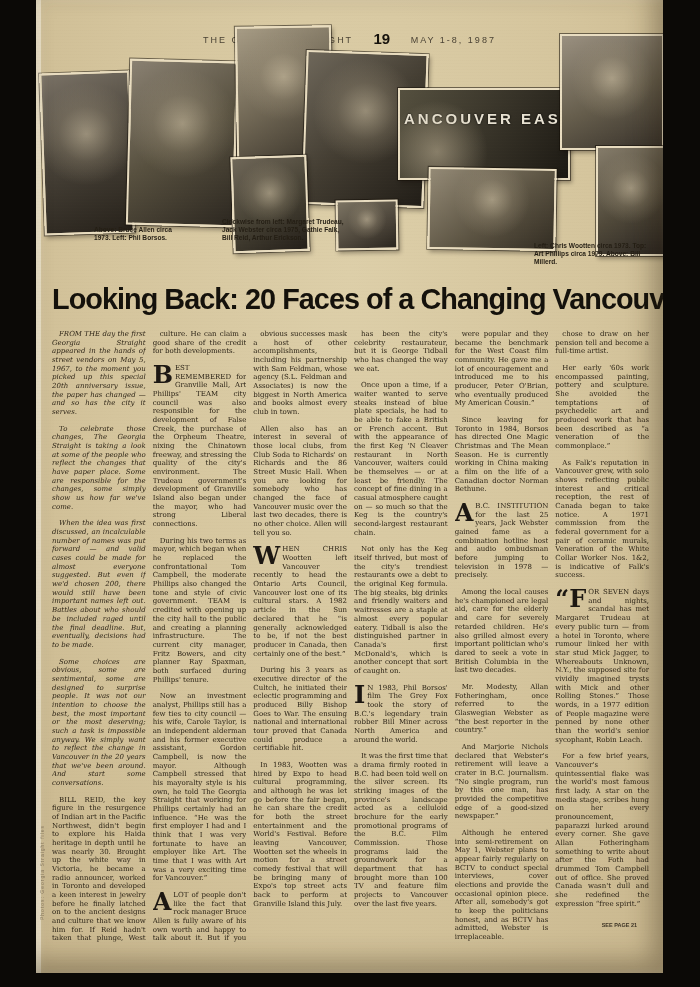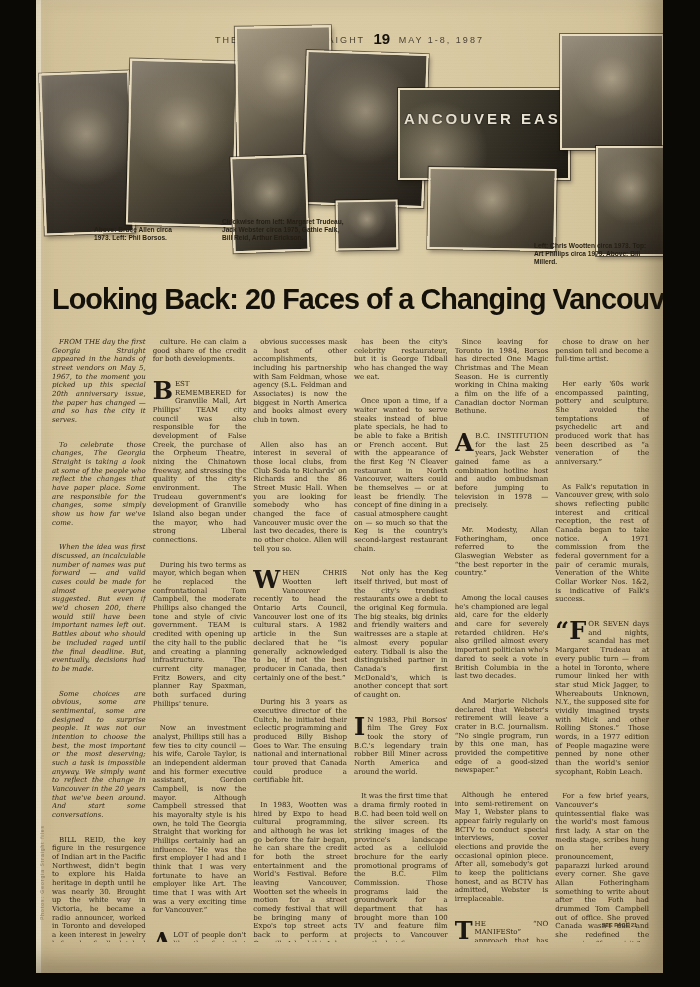--- a/index.html
+++ b/index.html
@@ -5,36 +5,36 @@
   html,body{margin:0;padding:0;width:700px;height:987px;overflow:hidden;background:#0b0906;}
   .stage{position:relative;width:700px;height:987px;background:#0b0906;font-family:"DejaVu Serif",serif;}
   .paper{position:absolute;left:36px;top:0;width:627px;height:973px;
     background:radial-gradient(ellipse at 50% 28%,#ddcfa9 0%,#d5c59d 55%,#c9b78e 100%);
     overflow:hidden;}
   .paper::before{content:"";position:absolute;left:0;top:0;bottom:0;width:5px;background:#efe6cf;opacity:.8;}
   .paper::after{content:"";position:absolute;inset:0;pointer-events:none;
     box-shadow:inset -10px -12px 26px rgba(40,28,12,.35), inset 4px 0 8px rgba(255,250,230,.25);}
   .masthead{position:absolute;left:0;top:30px;width:100%;text-align:center;
     font-family:"Liberation Sans",sans-serif;font-size:9px;letter-spacing:2px;color:#4a4234;}
-  .masthead b{font-size:15px;letter-spacing:0;color:#15110b;margin:0 4px;vertical-align:-1px;}
+  .masthead b{font-size:15px;letter-spacing:0;color:#15110b;margin:0 16px;vertical-align:-1px;}
   
   .photo{position:absolute;border:2px solid #e9ddc1;box-shadow:0 0 0 1px rgba(20,15,8,.55),2px 3px 4px rgba(20,15,8,.35);overflow:hidden;}
   .photo .face{position:absolute;inset:0;background:radial-gradient(circle at 50% 38%,rgba(214,200,170,.55) 0%,rgba(160,148,124,.28) 26%,rgba(0,0,0,0) 48%);}
   .sign-text{position:absolute;left:4px;top:20px;width:200%;color:#e8e2d2;font-family:"Liberation Sans",sans-serif;
     font-weight:bold;font-size:15px;letter-spacing:3px;white-space:nowrap;text-shadow:0 0 2px #000;}
   .caption{position:absolute;font-family:"Liberation Sans",sans-serif;font-weight:bold;
     font-size:6.6px;line-height:1.22;color:#241e14;}
   
   .headline{position:absolute;left:16px;top:282px;width:600px;margin:0;
     font-family:"Liberation Sans",sans-serif;font-weight:800;font-size:30px;letter-spacing:-1px;
     transform:scaleX(.96);transform-origin:left center;color:#14110b;white-space:nowrap;}
   
   .columns{position:absolute;left:16px;top:322px;width:597px;height:620px;display:flex;gap:7px;overflow:hidden;}
   .col{flex:1 1 0;overflow:hidden;min-width:0;}
-  .col p{margin:16px 0 1px;font-size:7px;line-height:1.24;text-align:justify;color:#2b2316;text-indent:7px;}
+  .col p{margin:8px 0 1px;font-size:7px;line-height:1.24;text-align:justify;color:#2b2316;text-indent:7px;}
   .col p.noindent{text-indent:0;}
   .col p.italic{font-style:italic;color:#2e2517;}
   .dropcap{float:left;font-family:"DejaVu Serif",serif;font-weight:bold;font-size:24px;line-height:19px;
     padding:1px 2px 0 0;color:#1c1712;}
   .seepage{position:absolute;right:26px;top:922px;font-family:"Liberation Sans",sans-serif;
     font-size:5.5px;font-weight:bold;color:#3c3324;}
   .vcredit{position:absolute;left:3px;top:690px;height:230px;writing-mode:vertical-rl;transform:rotate(180deg);
     font-family:"Liberation Sans",sans-serif;font-size:5px;letter-spacing:1px;color:#6b5e47;opacity:.8;}
   .grain{position:absolute;inset:0;pointer-events:none;opacity:.25;
     background:repeating-linear-gradient(0deg,rgba(120,100,70,.06) 0 1px,rgba(255,255,255,0) 1px 3px);}
@@ -114,31 +114,32 @@
           <p>In 1983, Wootten was hired by Expo to head cultural programming, and although he was let go before the fair began, he can share the credit for both the street entertainment and the World's Festival. Before leaving Vancouver, Wootten set the wheels in motion for a street comedy festival that will be bringing many of Expo's top street acts back to perform at Granville Island this July.</p>
         </div>
         <div class="col">
           <p>has been the city's celebrity restaurateur, but it is George Tidball who has changed the way we eat.</p>
           <p>Once upon a time, if a waiter wanted to serve steaks instead of blue plate specials, he had to be able to fake a British or French accent. But with the appearance of the first Keg 'N Cleaver restaurant in North Vancouver, waiters could be themselves — or at least be friendly. The concept of fine dining in a casual atmosphere caught on — so much so that the Keg is the country's second-largest restaurant chain.</p>
           <p>Not only has the Keg itself thrived, but most of the city's trendiest restaurants owe a debt to the original Keg formula. The big steaks, big drinks and friendly waiters and waitresses are a staple at almost every popular eatery. Tidball is also the distinguished partner in Canada's first McDonald's, which is another concept that sort of caught on.</p>
           <p class="noindent"><span class="dropcap">I</span>N 1983, Phil Borsos' film The Grey Fox took the story of B.C.'s legendary train robber Bill Miner across North America and around the world.</p>
           <p>It was the first time that a drama firmly rooted in B.C. had been told well on the silver screen. Its striking images of the province's landscape acted as a celluloid brochure for the early promotional programs of the B.C. Film Commission. Those programs laid the groundwork for a department that has brought more than 100 TV and feature film projects to Vancouver over the last five years.</p>
         </div>
         <div class="col">
+          <p>were popular and they became the benchmark for the West Coast film community. He gave me a lot of encouragement and introduced me to his producer, Peter O'Brian, who eventually produced My American Cousin.”</p>
           <p>Since leaving for Toronto in 1984, Borsos has directed One Magic Christmas and The Mean Season. He is currently working in China making a film on the life of a Canadian doctor Norman Bethune.</p>
           <p class="noindent"><span class="dropcap">A</span>B.C. INSTITUTION for the last 25 years, Jack Webster gained fame as a combination hotline host and audio ombudsman before jumping to television in 1978 — precisely.</p>
+          <p>Among the local causes he's championed are legal aid, care for the elderly and care for severely retarded children. He's also grilled almost every important politician who's dared to seek a vote in British Columbia in the last two decades.</p>
           <p>Mr. Modesty, Allan Fotheringham, once referred to the Glaswegian Webster as “the best reporter in the country.”</p>
-          <p>Among the local causes he's championed are legal aid, care for the elderly and care for severely retarded children. He's also grilled almost every important politician who's dared to seek a vote in British Columbia in the last two decades.</p>
           <p>And Marjorie Nichols declared that Webster's retirement will leave a crater in B.C. journalism. “No single program, run by this one man, has provided the competitive edge of a good-sized newspaper.”</p>
           <p>Although he entered into semi-retirement on May 1, Webster plans to appear fairly regularly on BCTV to conduct special interviews, cover elections and provide the occasional opinion piece. After all, somebody's got to keep the politicians honest, and as BCTV has admitted, Webster is irreplaceable.</p>
           <p class="noindent"><span class="dropcap">T</span>HE “NO MANIFESto” approach that has so often characterized West Coast art is perhaps best exemplified by Gathie Falk. Falk's creativity flows across various borders of artistic presentation, from performance art, to sculpture and painting. Falk, whose works are in all major public collections in Canada, has avoided the trendy and gimmicky in pursuing her own vision. She has taken the creative freedom of the '60s and made it successful in the '80s. And unlike many offbeat West Coast artists, she has established herself in Eastern Canada.</p>
         </div>
         <div class="col">
           <p>chose to draw on her pension tell and become a full-time artist.</p>
-          <p>Her early '60s work encompassed painting, pottery and sculpture. She avoided the temptations of psychedelic art and produced work that has been described as “a veneration of the anniversary.”</p>
+          <p>Her early '60s work encompassed painting, pottery and sculpture. She avoided the temptations of psychedelic art and produced work that has been described as “a veneration of the commonplace.”</p>
           <p>As Falk's reputation in Vancouver grew, with solo shows reflecting public interest and critical reception, the rest of Canada began to take notice. A 1971 commission from the federal government for a pair of ceramic murals, Veneration of the White Collar Worker Nos. 1&amp;2, is indicative of Falk's success.</p>
           <p class="noindent"><span class="dropcap">“F</span>OR SEVEN days and nights, scandal has met Margaret Trudeau at every public turn — from a hotel in Toronto, where rumour linked her with star stud Mick Jagger, to Whereabouts Unknown, N.Y., the supposed site for vividly imagined trysts with Mick and other Rolling Stones.” Those words, in a 1977 edition of People magazine were penned by none other than the world's senior sycophant, Robin Leach.</p>
           <p>For a few brief years, Vancouver's quintessential flake was the world's most famous first lady. A star on the media stage, scribes hung on her every pronouncement, paparazzi lurked around every corner. She gave Allan Fotheringham something to write about after the Foth had drummed Tom Campbell out of office. She proved Canada wasn't dull and she redefined the expression “free spirit.”</p>
         </div>
       </div>
 
     <div class="seepage">SEE PAGE 21</div>
     <div class="vcredit">Photos: Georgia Straight files</div>
     <div class="grain"></div>
   </div>

